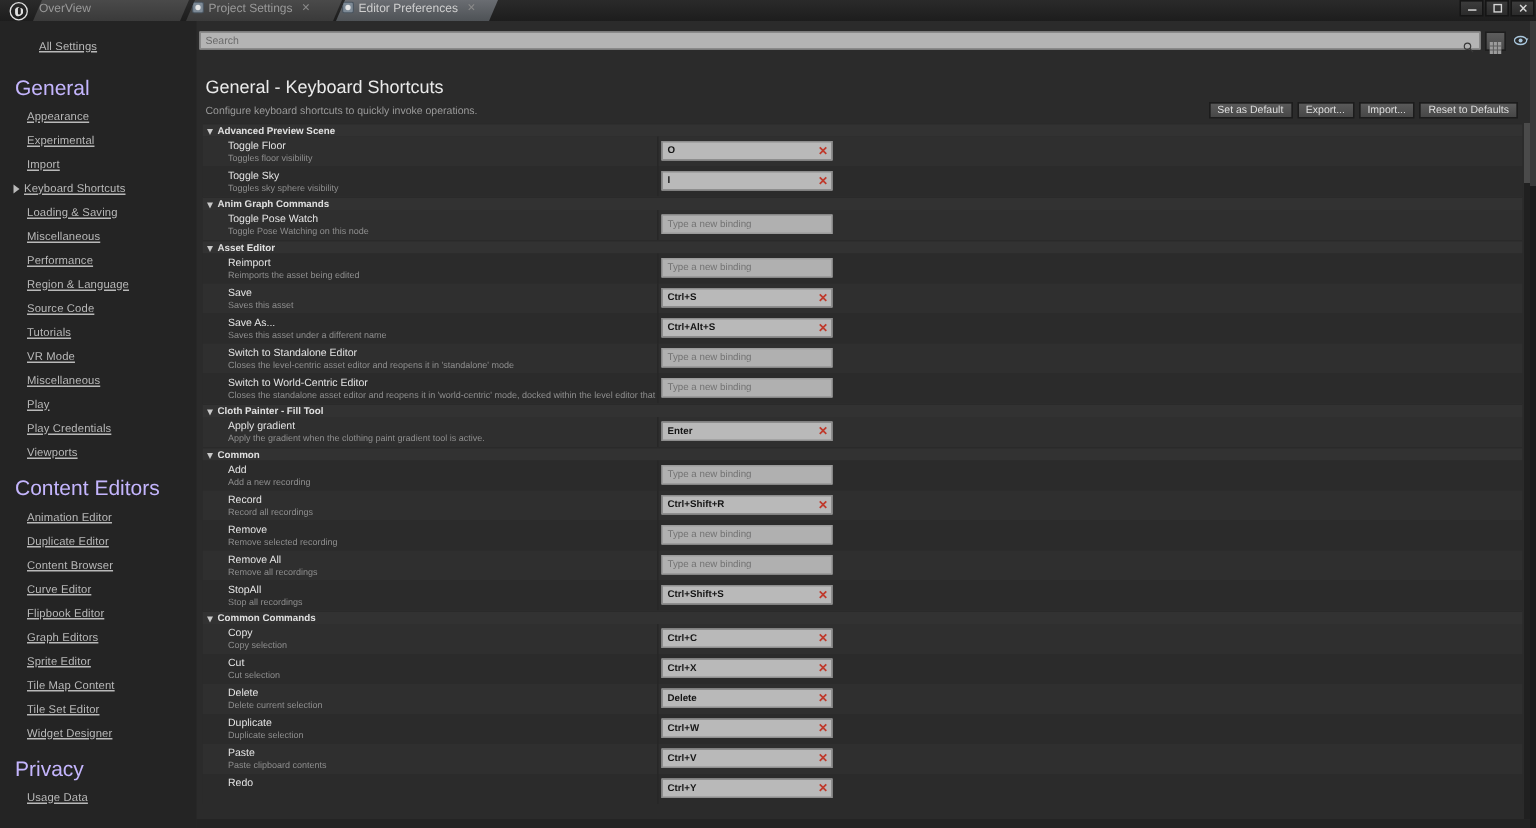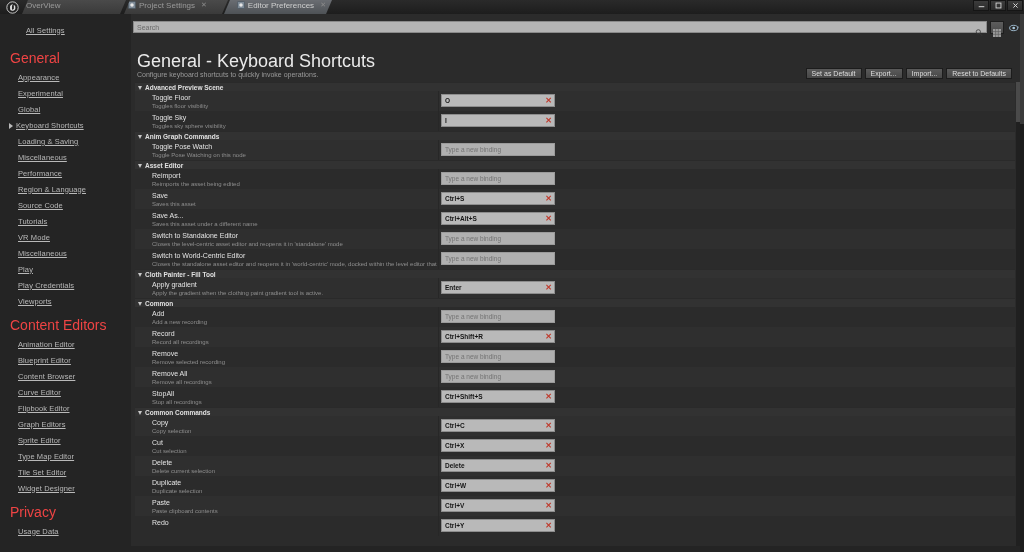--- a/index.html
+++ b/index.html
@@ -56,21 +56,21 @@
     background:#242424;
     padding-top:8px;
   }
   .side-link {
     font-size:7.5px; color:#b9b9b9; text-decoration:underline;
     padding:3.5px 0 3.5px 18px; display:block; white-space:nowrap;
     letter-spacing:0.1px;
   }
   .side-link.allsettings { padding-left:14px; margin-bottom:4px;margin-left:12px; }
   .side-head {
-    font-size:14px; color:#ef4444; padding:8px 0 3px 10px; letter-spacing:0px;
+    font-size:14px; color:#c4b5fd; padding:8px 0 3px 10px; letter-spacing:0px;
   }
   .side-link.selected { position:relative;padding-left:16px; }
   .side-link.selected::before {
     content:""; position:absolute; left:9px; top:6px;
     border-left:4px solid #b9b9b9; border-top:3px solid transparent; border-bottom:3px solid transparent;
   }
 
   
   .main {
     position:absolute; left:131px; top:14px; width:893px; height:538px;
@@ -90,21 +90,21 @@
   }
   .sq-btn {
     width:14px; height:13px; margin-left:3px;
     background:linear-gradient(#5d5d5d,#4a4a4a); border:1px solid #1e1e1e;
     display:flex;align-items:center;justify-content:center;
   }
   .grid-ico { width:8px;height:8px; }
   .eye-btn { width:16px;height:13px; margin-left:2px; display:flex;align-items:center;justify-content:center;}
 
   .title-h1 {
-    position:absolute; left:6px; top:37px; font-size:18px; color:#eaeaea;
+    position:absolute; left:6px; top:37px; font-size:12px; color:#eaeaea;
     font-weight:normal;
   }
   .subtitle {
     position:absolute; left:6px; top:57px; font-size:7px; color:#9a9a9a;
   }
   .topbtns { position:absolute; right:12px; top:54px; display:flex; gap:3px; }
   .tbtn {
     height:11px; background:linear-gradient(#5a5a5a,#474747);
     border:1px solid #1c1c1c; color:#dedede; font-size:7px;
     display:flex;align-items:center;justify-content:center; padding:0 5px;
@@ -188,21 +188,21 @@
         <span class="tab-label">OverView</span>
       </div>
       <div class="tab inactive" style="left: 124px; width: 104px;">
         <span class="tab-ico"><svg width="8" height="8" viewBox="0 0 10 10">
             <rect x="0.5" y="0.5" width="9" height="9" rx="1.5" fill="#7d8a96" stroke="#4a5560"></rect>
             <circle cx="5" cy="5" r="2.2" fill="#e6e6e6"></circle>
           </svg></span>
         <span class="tab-label">Project Settings</span>
         <span class="tab-x">✕</span>
       </div>
-      <div class="tab active" style="left: 224px; width: 108px; justify-content: flex-end;">
+      <div class="tab active" style="left: 224px; width: 108px;">
         <span class="tab-ico"><svg width="8" height="8" viewBox="0 0 10 10">
             <rect x="0.5" y="0.5" width="9" height="9" rx="1.5" fill="#7d8a96" stroke="#4a5560"></rect>
             <circle cx="5" cy="5" r="2.2" fill="#e6e6e6"></circle>
           </svg></span>
         <span class="tab-label">Editor Preferences</span>
         <span class="tab-x">✕</span>
       </div>
     </div>
 
   <div class="wbtns">
@@ -223,42 +223,42 @@
       </div>
   </div>
 </div>
 
 <div class="sidebar">
   <a class="side-link allsettings">All Settings</a>
   <div id="sidebar-host">
       <div class="side-head">General</div>
       <a class="side-link">Appearance</a>
       <a class="side-link">Experimental</a>
-      <a class="side-link">Global</a>
+      <a class="side-link">Import</a>
       <a class="side-link selected">Keyboard Shortcuts</a>
       <a class="side-link">Loading &amp; Saving</a>
       <a class="side-link">Miscellaneous</a>
       <a class="side-link">Performance</a>
       <a class="side-link">Region &amp; Language</a>
       <a class="side-link">Source Code</a>
       <a class="side-link">Tutorials</a>
       <a class="side-link">VR Mode</a>
       <a class="side-link">Miscellaneous</a>
       <a class="side-link">Play</a>
       <a class="side-link">Play Credentials</a>
       <a class="side-link">Viewports</a>
       <div class="side-head">Content Editors</div>
       <a class="side-link">Animation Editor</a>
-      <a class="side-link">Blueprint Editor</a>
+      <a class="side-link">Duplicate Editor</a>
       <a class="side-link">Content Browser</a>
       <a class="side-link">Curve Editor</a>
       <a class="side-link">Flipbook Editor</a>
       <a class="side-link">Graph Editors</a>
       <a class="side-link">Sprite Editor</a>
-      <a class="side-link">Type Map Editor</a>
+      <a class="side-link">Tile Map Content</a>
       <a class="side-link">Tile Set Editor</a>
       <a class="side-link">Widget Designer</a>
       <div class="side-head">Privacy</div>
       <a class="side-link">Usage Data</a>
     </div>
 </div>
 
 <div class="main">
 
   <div class="searchrow">

